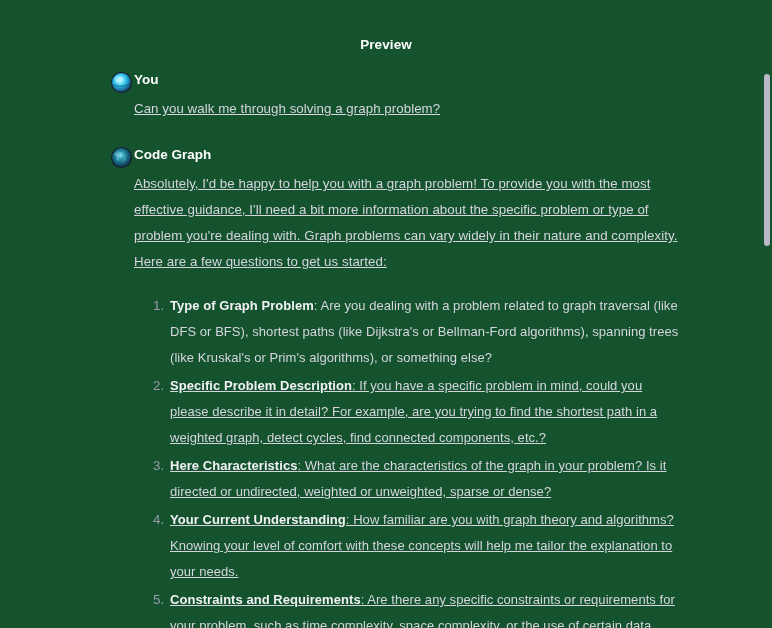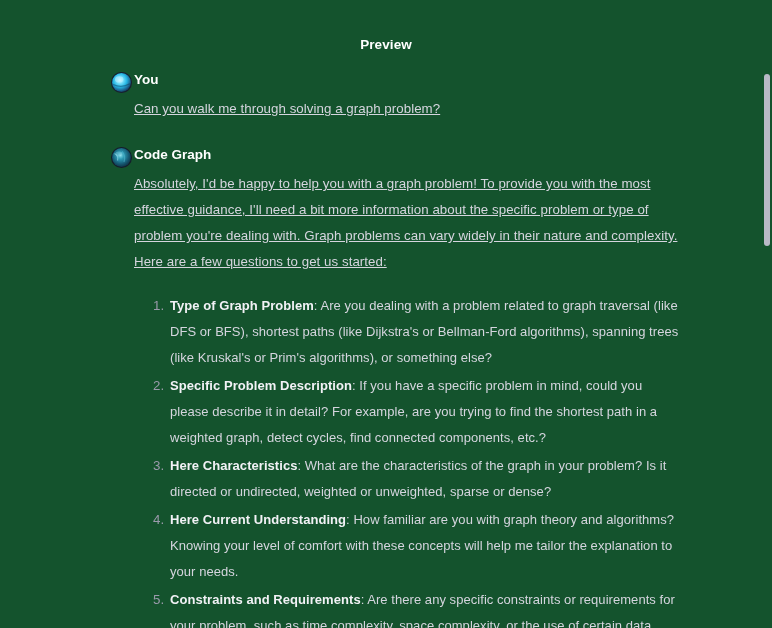--- a/index.html
+++ b/index.html
@@ -97,21 +97,21 @@
   }
   ol.qlist > li {
     position: relative;
     font-size: 13px;
     color: #d5d5de;
     line-height: 26px;
     padding-left: 17px;
     counter-increment: qitem;
     letter-spacing: 0.05px;
   }
-  ol.qlist > li + li { margin-top: 2px; }
+  ol.qlist > li + li { margin-top: 2px; text-decoration: underline; }
   ol.qlist > li::before {
     content: counter(qitem) ".";
     position: absolute;
     left: 0;
     top: 0;
     color: #9a9aab;
     font-size: 13.3px;
     line-height: 26px;
   }
   .lead { font-weight: bold; color: #f2f2f6; }
@@ -197,21 +197,21 @@
           <li>
             <span class="lead">Type of Graph Problem</span><span>: Are you dealing with a problem related to graph traversal (like DFS or BFS), shortest paths (like Dijkstra's or Bellman-Ford algorithms), spanning trees (like Kruskal's or Prim's algorithms), or something else?</span>
           </li>
           <li>
             <span class="lead">Specific Problem Description</span><span>: If you have a specific problem in mind, could you please describe it in detail? For example, are you trying to find the shortest path in a weighted graph, detect cycles, find connected components, etc.?</span>
           </li>
           <li>
             <span class="lead">Here Characteristics</span><span>: What are the characteristics of the graph in your problem? Is it directed or undirected, weighted or unweighted, sparse or dense?</span>
           </li>
           <li>
-            <span class="lead">Here Current Understanding</span><span>: How familiar are you with graph theory and algorithms? Knowing your level of comfort with these concepts will help me tailor the explanation to your needs.</span>
+            <span class="lead">Your Current Understanding</span><span>: How familiar are you with graph theory and algorithms? Knowing your level of comfort with these concepts will help me tailor the explanation to your needs.</span>
           </li>
           <li>
             <span class="lead">Constraints and Requirements</span><span>: Are there any specific constraints or requirements for your problem, such as time complexity, space complexity, or the use of certain data structures?</span>
           </li>
         </ol>
 
       </div>
     </div>
 
   </div>

